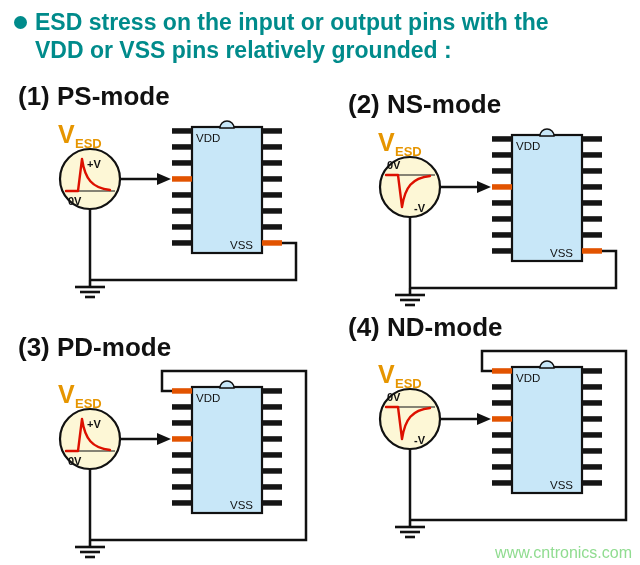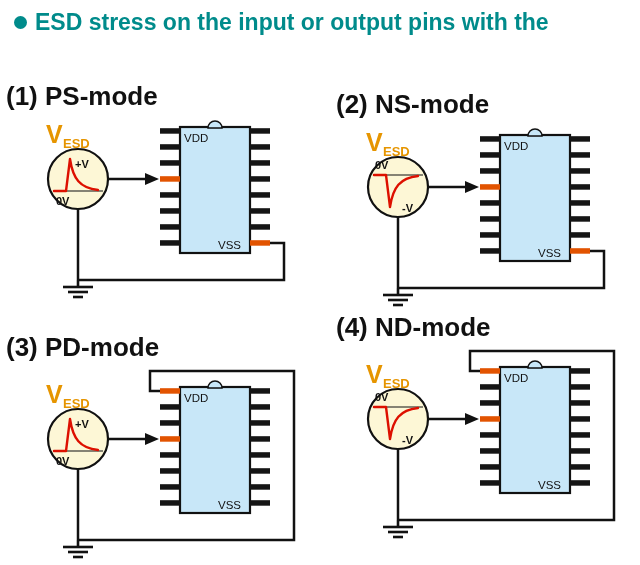--- a/index.html
+++ b/index.html
@@ -2,21 +2,21 @@
 <html style="--heading: #008b8b; --vesd: #e69500; --pulse-red: #dd1000; --pulse-bg: #fdf7d6; --chip-fill: #c8e7f8; --hot-pin: #e25300; --watermark: #90dc90;"><head>
 <meta charset="utf-8">
 <style>
   html,body{margin:0;padding:0;background:#fff;}
   .stage{position:relative;width:640px;height:565px;background:#ffffff;overflow:hidden;
          font-family:"Liberation Sans",sans-serif;}
   .header{position:absolute;top:8px;left:14px;display:flex;align-items:flex-start;}
   .bullet{display:inline-block;width:13px;height:13px;border-radius:50%;
           background:var(--heading);margin:8px 8px 0 0;flex:0 0 auto;}
   .header-text{font-size:23px;font-weight:bold;color:var(--heading);line-height:28px;white-space:nowrap;}
-  .panel{position:absolute;}
+  .panel{position:absolute;padding-left:12px;}
   svg{display:block;}
   svg text{font-family:"Liberation Sans",sans-serif;}
   .panel-title{font-size:26px;font-weight:bold;fill:#111;}
   .vesd-main{font-size:25px;font-weight:bold;fill:var(--vesd);}
   .vesd-sub{font-size:13px;font-weight:bold;fill:var(--vesd);}
   .src-circle{fill:var(--pulse-bg);stroke:#111;stroke-width:2.2;}
   .baseline{stroke:#111;stroke-width:1.2;}
   .wave{fill:none;stroke:var(--pulse-red);stroke-width:2.4;stroke-linejoin:round;stroke-linecap:round;}
   .wave-label{font-size:11px;font-weight:bold;fill:#111;}
   .arrow-line{stroke:#111;stroke-width:2.6;}
@@ -32,20 +32,21 @@
 </style>
 </head>
 <body>
 
 <div class="stage">
 
   <div class="header">
     <span class="bullet"></span>
     <div class="header-text">
       <div>ESD stress on the input or output pins with the</div>
+      <div>VDD or VSS pins relatively grounded :</div>
     </div>
   </div>
 
   <div class="panel" style="left:0;top:75px;width:320px;height:235px">
     <svg width="320" height="235" viewBox="0 0 320 235">
       <text class="panel-title" x="6" y="30">(1) PS-mode</text>
       <text class="vesd-main" x="46" y="68">V</text>
       <text class="vesd-sub" x="63" y="73">ESD</text>
       <circle class="src-circle" cx="78" cy="104" r="30"></circle>
       <line class="baseline" x1="53" y1="116" x2="103" y2="116"></line>
@@ -231,13 +232,14 @@
           <rect class="pin" x="250" y="144.2" width="20" height="5.5"></rect>
           <rect class="pin" x="250" y="160.2" width="20" height="5.5"></rect>
           <rect class="pin" x="250" y="176.2" width="20" height="5.5"></rect>
         </g>
         <text class="chip-label" x="184" y="78">VDD</text>
         <text class="chip-label" x="218" y="185">VSS</text>
       </g>
     </svg>
   </div>
 
+  <div class="watermark">www.cntronics.com</div>
 </div>
 
 </body></html>

